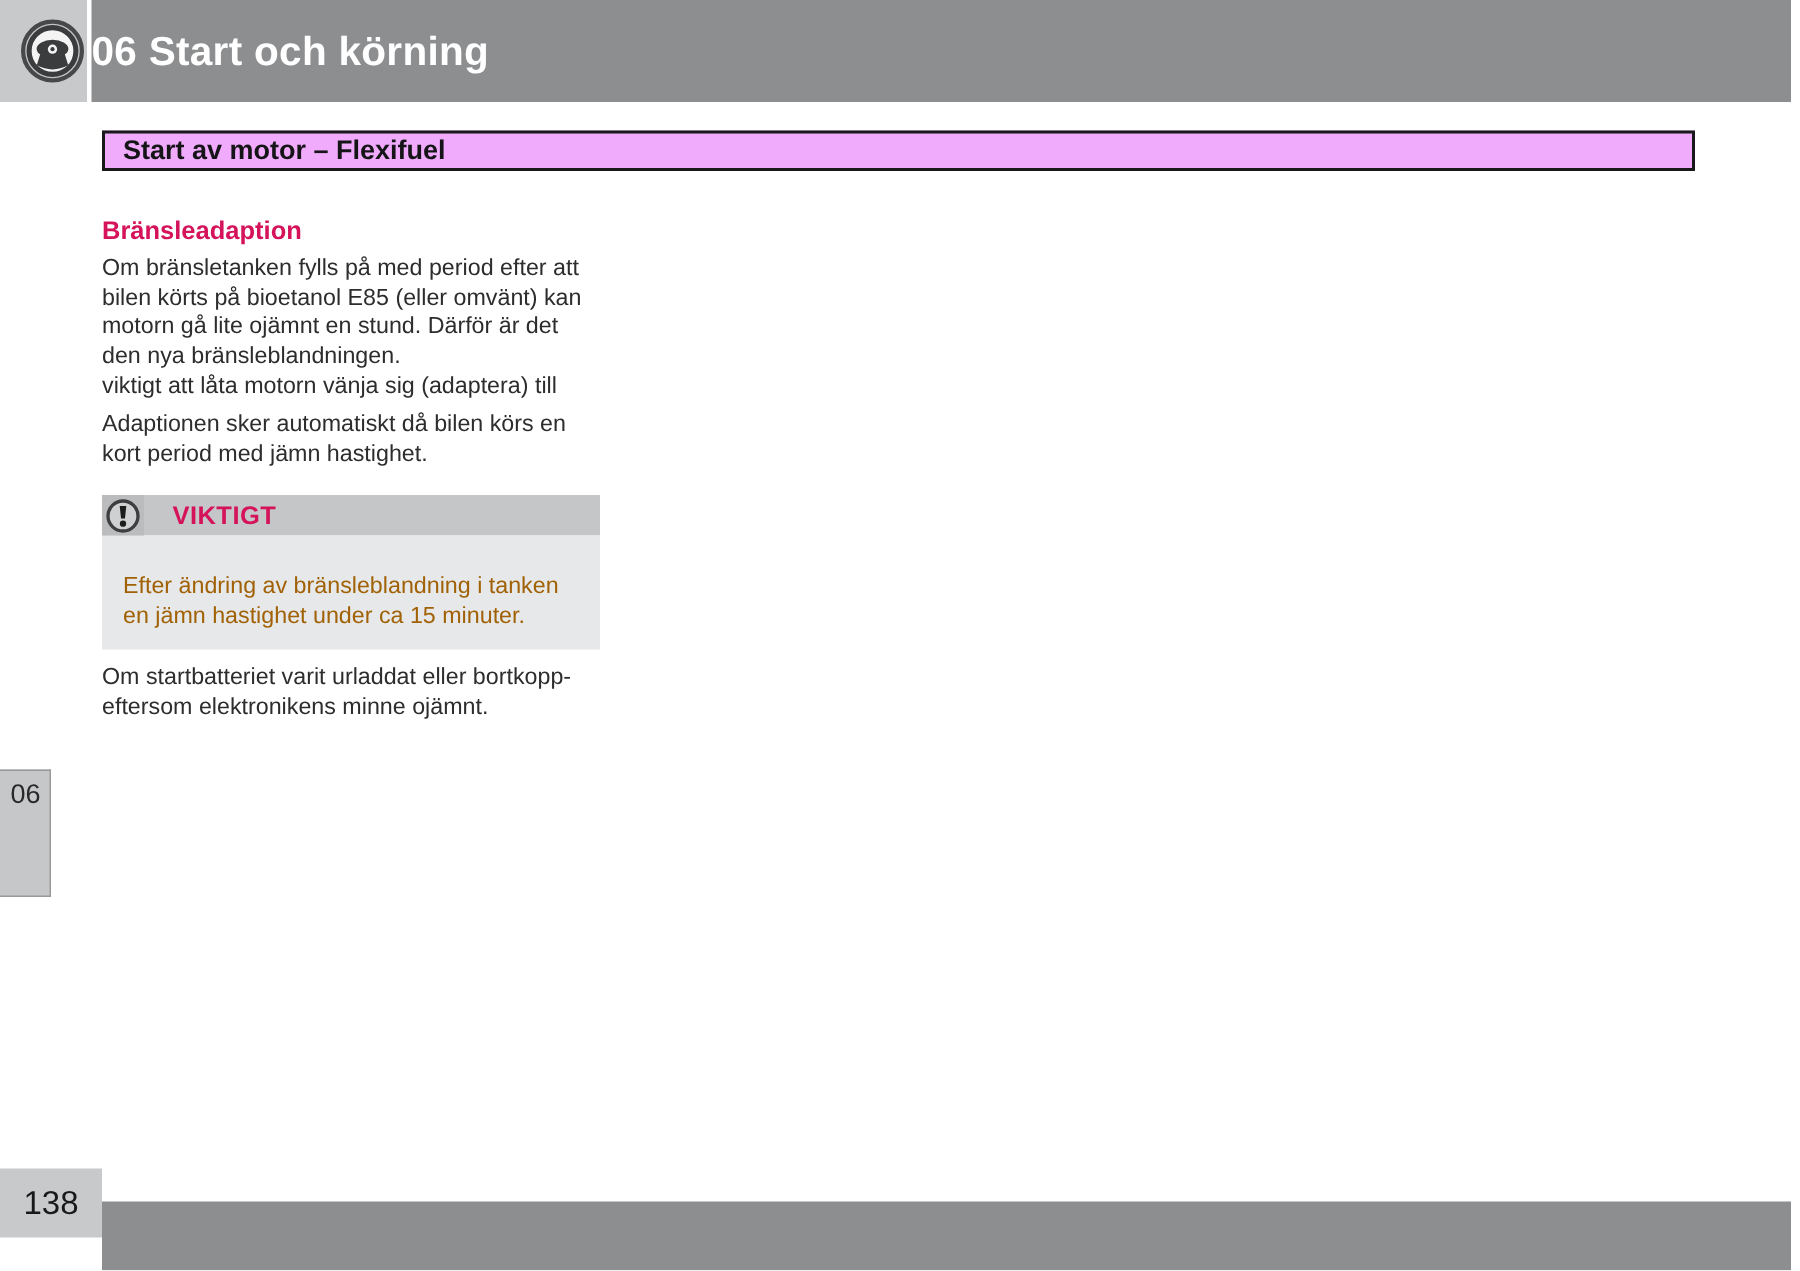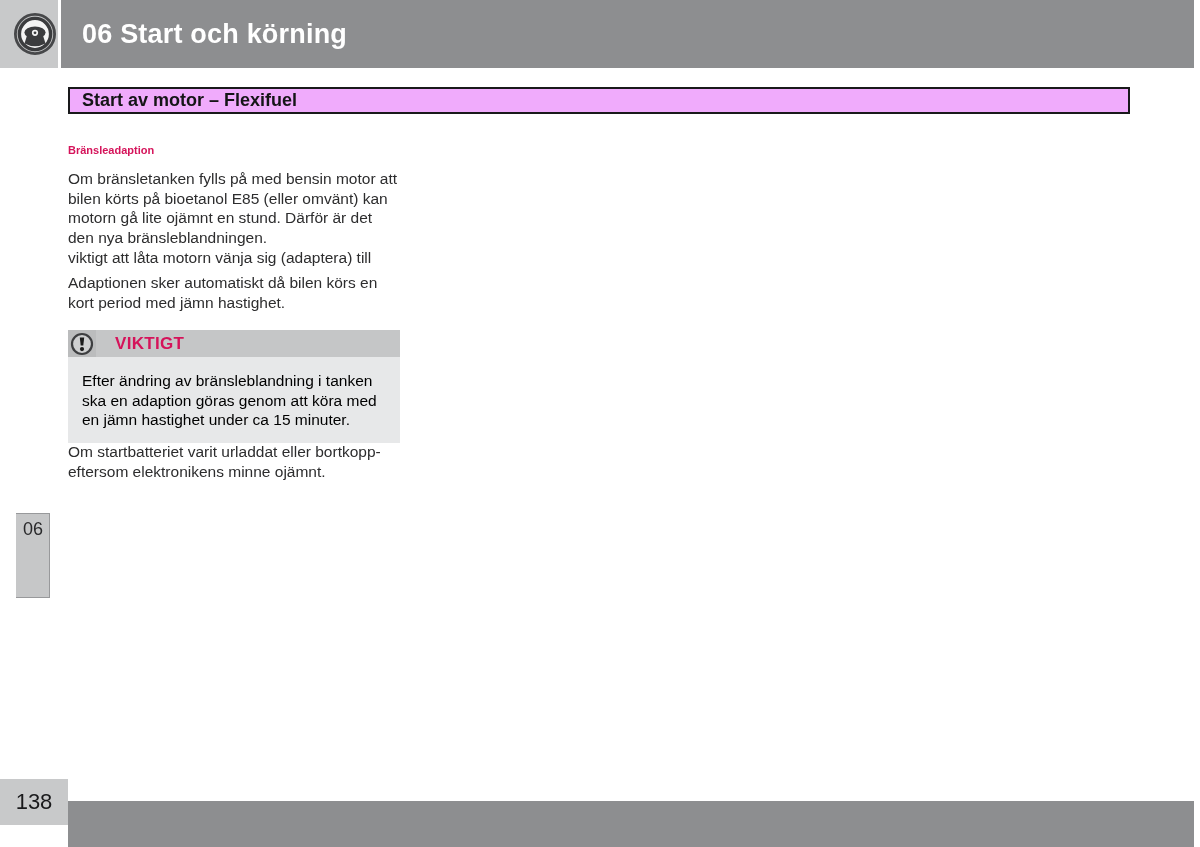--- a/index.html
+++ b/index.html
@@ -8,48 +8,48 @@
     font-family:"Liberation Sans", sans-serif; overflow:hidden;
   }
 
   
   .chapter-square { position:absolute; left:0; top:0; width:58px; height:68px; background:#c8c9ca; }
   .wheel-svg { position:absolute; left:13px; top:12px; display:block; }
   .header-band {
     position:absolute; left:61px; top:0; width:1133px; height:68px;
     background:#8d8e90; display:flex; align-items:center;
   }
-  .header-title { color:#ffffff; font-weight:bold; font-size:27px; padding-left:21px; letter-spacing:0.2px; }
+  .header-title { color:#ffffff; font-weight:bold; font-size:27px; letter-spacing:0.2px; }
 
   
   .section-box {
     position:absolute; left:68px; top:87px; width:1058px; height:23px;
     border:2px solid #19191b; display:flex; align-items:center; background:#f0abfc;
   }
   .section-title { font-size:18px; font-weight:bold; color:#151517; padding-left:12px; }
 
   
-  .content-heading { position:absolute; left:68px; top:144px; font-size:11px; font-weight:bold; color:#d5135a; }
+  .content-heading { position:absolute; left:68px; top:144px; font-size:17px; font-weight:bold; color:#d5135a; }
   .para { position:absolute; left:68px; width:345px; font-size:15.5px; line-height:19.7px; color:#2d2d2e; }
   .para span { display:block; }
   .p1 { top:169px; }
   .p2 { top:273px; }
   .p3 { top:442px; }
 
   
   .important-box { position:absolute; left:68px; top:330px; width:332px; }
   .imp-header { height:27px; background:#c5c6c7; display:flex; align-items:center; }
   .imp-icon-cell { width:28px; height:27px; background:#bbbcbd; display:flex; align-items:center; justify-content:center; flex:0 0 28px; }
   .imp-label { font-size:17px; font-weight:bold; color:#d5135a; margin-left:19px; letter-spacing:0.3px; }
-  .imp-body { background:#e7e8e9; padding:14px 14px 13px 14px; font-size:15.5px; line-height:19.7px; color:#000000; }
+  .imp-body { background:#e7e8e9; padding:24px 14px 13px 14px; font-size:15.5px; line-height:19.7px; color:#a16207; }
   .imp-body span { display:block; }
 
   
   .side-tab {
-    position:absolute; left:16px; top:513px; width:34px; height:85px;
+    position:absolute; left:0; top:513px; width:34px; height:85px;
     background:#c6c7c8; border:1px solid #98999b; border-left:none; box-sizing:border-box;
   }
   .side-tab-label { position:absolute; top:5px; right:6px; font-size:18px; color:#29292b; }
 
   
   .footer-cell {
     position:absolute; left:0; top:779px; width:68px; height:46px;
     background:#c8c9ca; display:flex; align-items:center; justify-content:center;
   }
   .footer-num { font-size:22px; color:#19191b; }
@@ -74,21 +74,21 @@
     <span class="header-title">06 Start och körning</span>
   </div>
 
   <div class="section-box">
     <span class="section-title">Start av motor – Flexifuel</span>
   </div>
 
   <div class="content-heading">Bränsleadaption</div>
 
   <div class="para p1">
-    <span>Om bränsletanken fylls på med bensin motor att</span>
+    <span>Om bränsletanken fylls på med period efter att</span>
     <span>bilen körts på bioetanol E85 (eller omvänt) kan</span>
     <span>motorn gå lite ojämnt en stund. Därför är det</span>
     <span>den nya bränsleblandningen.</span>
     <span>viktigt att låta motorn vänja sig (adaptera) till</span>
   </div>
 
   <div class="para p2">
     <span>Adaptionen sker automatiskt då bilen körs en</span>
     <span>kort period med jämn hastighet.</span>
   </div>
@@ -99,21 +99,20 @@
         <svg width="24" height="24" viewBox="-12 -12 24 24">
           <circle cx="0" cy="0" r="10" fill="#cfd0d1" stroke="#3d3e40" stroke-width="2.2"></circle>
           <path d="M -2.2 -6.6 L 2.2 -6.6 L 1.3 1.6 L -1.3 1.6 Z" fill="#1c1c1c"></path>
           <circle cx="0" cy="5.1" r="2.1" fill="#1c1c1c"></circle>
         </svg>
       </div>
       <span class="imp-label">VIKTIGT</span>
     </div>
     <div class="imp-body">
       <span>Efter ändring av bränsleblandning i tanken</span>
-      <span>ska en adaption göras genom att köra med</span>
       <span>en jämn hastighet under ca 15 minuter.</span>
     </div>
   </div>
 
   <div class="para p3">
     <span>Om startbatteriet varit urladdat eller bortkopp-</span>
     <span>eftersom elektronikens minne ojämnt.</span>
   </div>
 
   <div class="side-tab">

